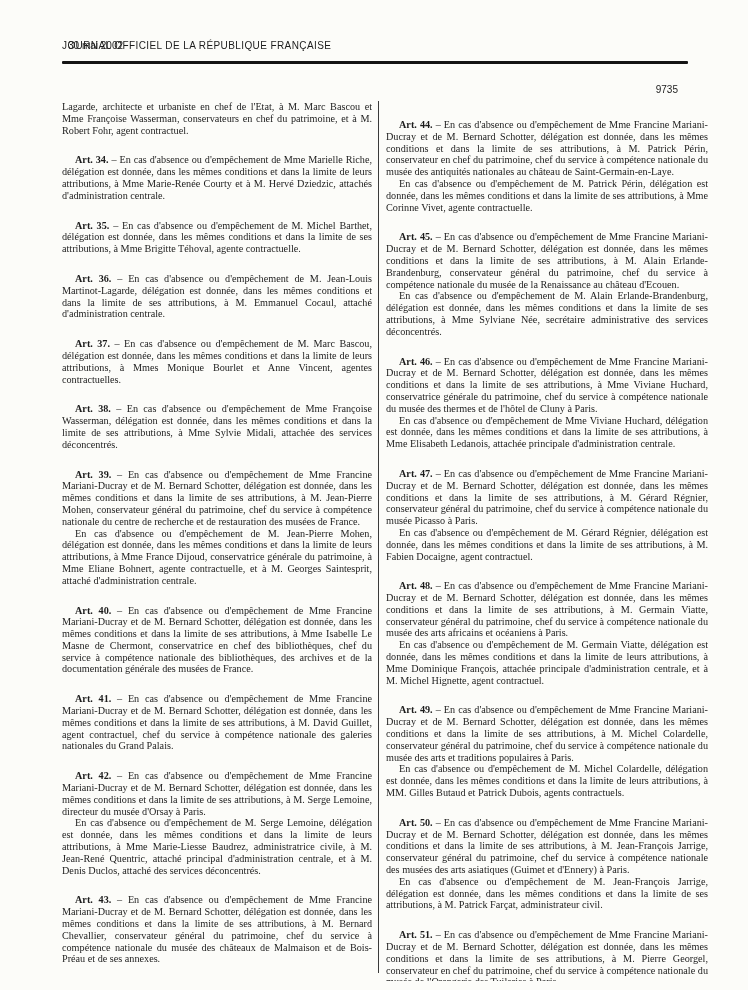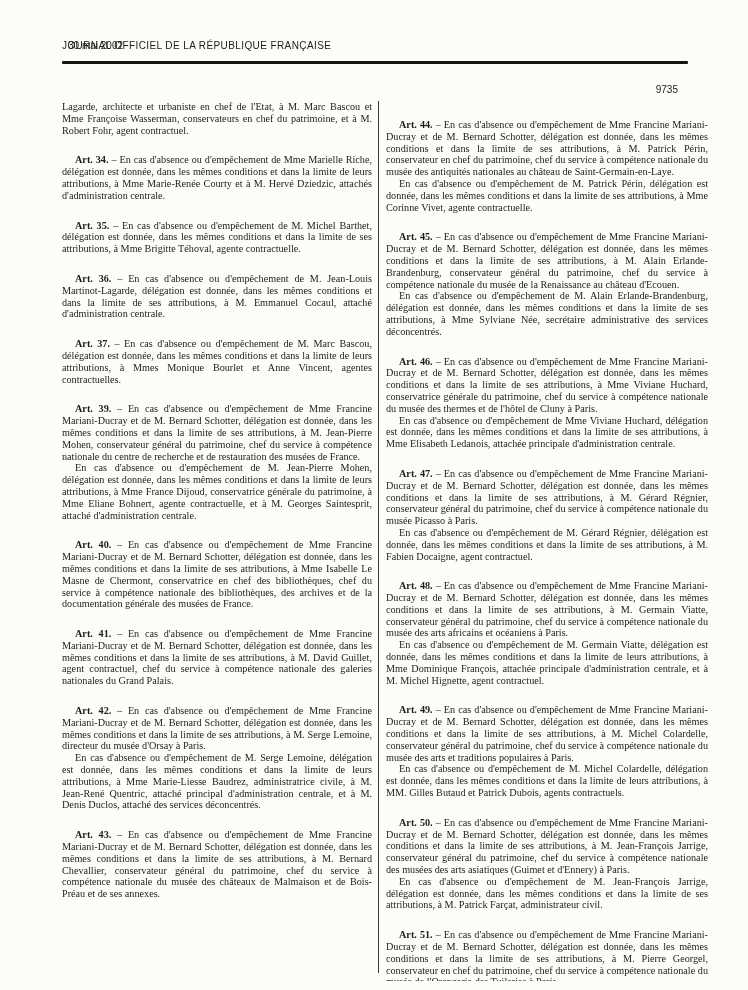--- a/index.html
+++ b/index.html
@@ -104,20 +104,21 @@
 
   <div class="header-rule"></div>
 
   <div class="columns">
     <div class="col col-left">
         <p class="para flow"><span>Lagarde, architecte et urbaniste en chef de l'Etat, à M. Marc Bascou et Mme Françoise Wasserman, conservateurs en chef du patrimoine, et à M. Robert Fohr, agent contractuel.</span></p>
         <p class="para article"><span class="art-label">Art. 34.</span> <span>– En cas d'absence ou d'empêchement de Mme Marielle Riche, délégation est donnée, dans les mêmes conditions et dans la limite de leurs attributions, à Mme Marie-Renée Courty et à M. Hervé Dziedzic, attachés d'administration centrale.</span></p>
         <p class="para article"><span class="art-label">Art. 35.</span> <span>– En cas d'absence ou d'empêchement de M. Michel Barthet, délégation est donnée, dans les mêmes conditions et dans la limite de ses attributions, à Mme Brigitte Téhoval, agente contractuelle.</span></p>
         <p class="para article"><span class="art-label">Art. 36.</span> <span>– En cas d'absence ou d'empêchement de M. Jean-Louis Martinot-Lagarde, délégation est donnée, dans les mêmes conditions et dans la limite de ses attributions, à M. Emmanuel Cocaul, attaché d'administration centrale.</span></p>
         <p class="para article"><span class="art-label">Art. 37.</span> <span>– En cas d'absence ou d'empêchement de M. Marc Bascou, délégation est donnée, dans les mêmes conditions et dans la limite de leurs attributions, à Mmes Monique Bourlet et Anne Vincent, agentes contractuelles.</span></p>
+        <p class="para article"><span class="art-label">Art. 38.</span> <span>– En cas d'absence ou d'empêchement de Mme Françoise Wasserman, délégation est donnée, dans les mêmes conditions et dans la limite de ses attributions, à Mme Sylvie Midali, attachée des services déconcentrés.</span></p>
         <p class="para article"><span class="art-label">Art. 39.</span> <span>– En cas d'absence ou d'empêchement de Mme Francine Mariani-Ducray et de M. Bernard Schotter, délégation est donnée, dans les mêmes conditions et dans la limite de ses attributions, à M. Jean-Pierre Mohen, conservateur général du patrimoine, chef du service à compétence nationale du centre de recherche et de restauration des musées de France.</span></p>
         <p class="para cont"><span>En cas d'absence ou d'empêchement de M. Jean-Pierre Mohen, délégation est donnée, dans les mêmes conditions et dans la limite de leurs attributions, à Mme France Dijoud, conservatrice générale du patrimoine, à Mme Eliane Bohnert, agente contractuelle, et à M. Georges Saintesprit, attaché d'administration centrale.</span></p>
         <p class="para article"><span class="art-label">Art. 40.</span> <span>– En cas d'absence ou d'empêchement de Mme Francine Mariani-Ducray et de M. Bernard Schotter, délégation est donnée, dans les mêmes conditions et dans la limite de ses attributions, à Mme Isabelle Le Masne de Chermont, conservatrice en chef des bibliothèques, chef du service à compétence nationale des bibliothèques, des archives et de la documentation générale des musées de France.</span></p>
         <p class="para article"><span class="art-label">Art. 41.</span> <span>– En cas d'absence ou d'empêchement de Mme Francine Mariani-Ducray et de M. Bernard Schotter, délégation est donnée, dans les mêmes conditions et dans la limite de ses attributions, à M. David Guillet, agent contractuel, chef du service à compétence nationale des galeries nationales du Grand Palais.</span></p>
         <p class="para article"><span class="art-label">Art. 42.</span> <span>– En cas d'absence ou d'empêchement de Mme Francine Mariani-Ducray et de M. Bernard Schotter, délégation est donnée, dans les mêmes conditions et dans la limite de ses attributions, à M. Serge Lemoine, directeur du musée d'Orsay à Paris.</span></p>
         <p class="para cont"><span>En cas d'absence ou d'empêchement de M. Serge Lemoine, délégation est donnée, dans les mêmes conditions et dans la limite de leurs attributions, à Mme Marie-Liesse Baudrez, administratrice civile, à M. Jean-René Quentric, attaché principal d'administration centrale, et à M. Denis Duclos, attaché des services déconcentrés.</span></p>
         <p class="para article"><span class="art-label">Art. 43.</span> <span>– En cas d'absence ou d'empêchement de Mme Francine Mariani-Ducray et de M. Bernard Schotter, délégation est donnée, dans les mêmes conditions et dans la limite de ses attributions, à M. Bernard Chevallier, conservateur général du patrimoine, chef du service à compétence nationale du musée des châteaux de Malmaison et de Bois-Préau et de ses annexes.</span></p>
       </div>
     <div class="col-gap">
       <div class="col-divider"></div>

